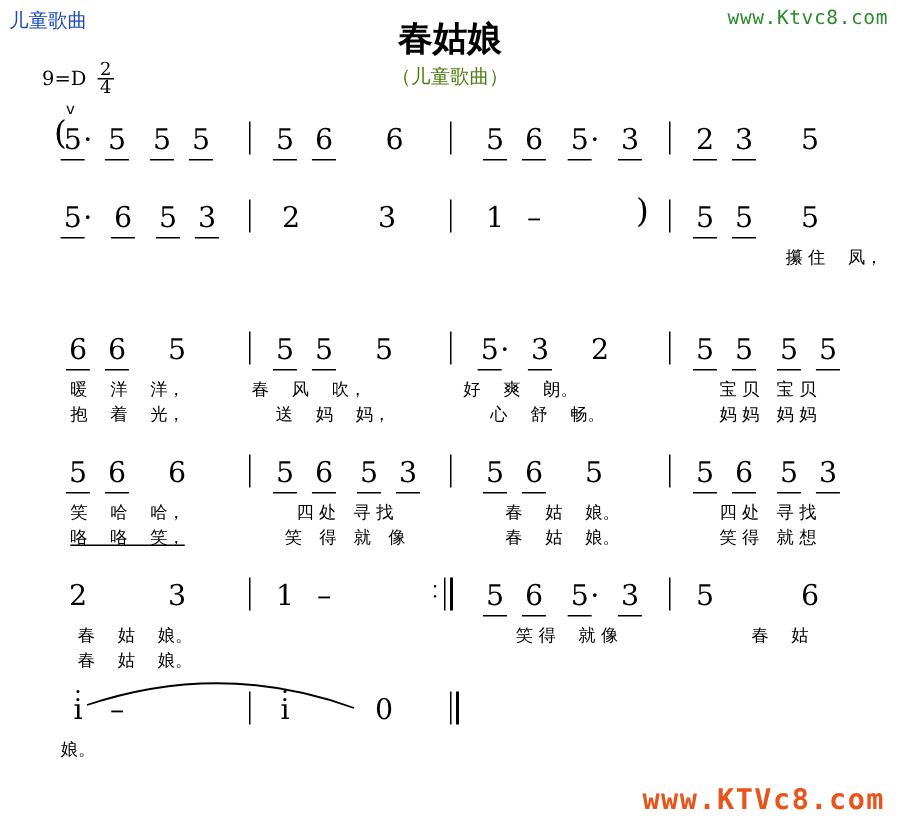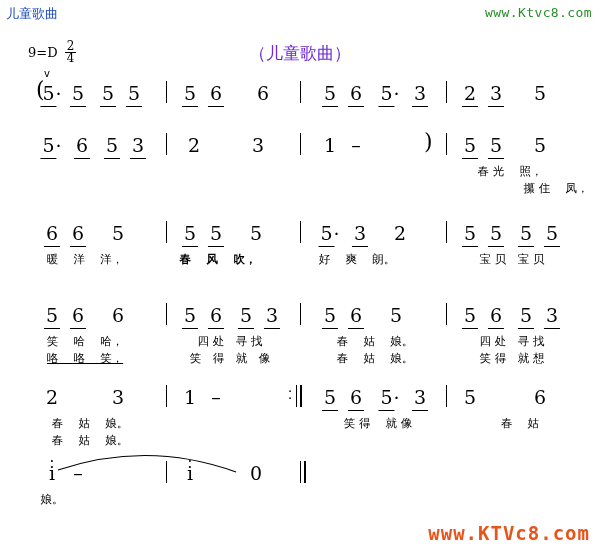--- a/index.html
+++ b/index.html
@@ -26,21 +26,21 @@
   }
   .title{
     position:absolute;left:0;right:0;top:10px;
     text-align:center;
     font-size:23px;font-weight:bold;color:#000;
     font-family:"DejaVu Sans",sans-serif;
   }
   .subtitle{
     position:absolute;left:0;right:0;top:42px;
     text-align:center;
-    font-size:17px;color:#6d28d9;
+    font-size:13px;color:#4d7c0f;
     font-family:"DejaVu Sans",sans-serif;
   }
   .credits{
     position:absolute;right:20px;top:40px;
     font-size:12px;color:#000;line-height:17px;
     text-align:left;
     font-family:"DejaVu Sans",sans-serif;
   }
   .keysig{
     position:absolute;left:28px;top:42px;
@@ -122,20 +122,21 @@
   }
 </style>
 </head>
 <body>
 
 <div class="sheet">
 
   <div class="site-left">儿童歌曲</div>
   <div class="site-right">www.Ktvc8.com</div>
 
+  <div class="title">春姑娘</div>
   <div class="subtitle">（儿童歌曲）</div>
 
 
   <div class="keysig">
     <span>9=D</span>
     <span class="frac">
       <span class="num">2</span>
       <span class="den">4</span>
     </span>
   </div>
@@ -178,23 +179,20 @@
           <div class="n " style="left: 356px; top: 4px;"><span class="num">–</span></div>
           <div class="paren" style="left: 424px; top: -1px;">)</div>
           <div class="n u1" style="left: 470px; top: 4px;"><span class="num">5</span></div>
           <div class="n u1" style="left: 496px; top: 4px;"><span class="num">5</span></div>
           <div class="n " style="left: 540px; top: 4px;"><span class="num">5</span></div>
           <div class="bar" style="left: 166px;"></div>
           <div class="bar" style="left: 300px;"></div>
           <div class="bar" style="left: 446px;"></div>
         </div>
         <div class="row-lyric">
-          <div class="ly" style="left: 510px;">春 光　 照，</div>
-        </div>
-        <div class="row-lyric">
           <div class="ly" style="left: 520px; margin-left: 36px;">攥 住　 凤，</div>
         </div>
       </div>
       <div class="sys" style="top: 218px;">
         <div class="row-notes">
           <div class="n u1" style="left: 52px; top: 4px;"><span class="num">6</span></div>
           <div class="n u1" style="left: 78px; top: 4px;"><span class="num">6</span></div>
           <div class="n " style="left: 118px; top: 4px;"><span class="num">5</span></div>
           <div class="n u1" style="left: 190px; top: 4px;"><span class="num">5</span></div>
           <div class="n u1" style="left: 216px; top: 4px;"><span class="num">5</span></div>
@@ -205,23 +203,29 @@
           <div class="n u1" style="left: 470px; top: 4px;"><span class="num">5</span></div>
           <div class="n u1" style="left: 496px; top: 4px;"><span class="num">5</span></div>
           <div class="n u1" style="left: 526px; top: 4px;"><span class="num">5</span></div>
           <div class="n u1" style="left: 552px; top: 4px;"><span class="num">5</span></div>
           <div class="bar" style="left: 166px;"></div>
           <div class="bar" style="left: 300px;"></div>
           <div class="bar" style="left: 446px;"></div>
         </div>
         <div class="row-lyric">
           <div class="ly" style="left: 85px;">暖　 洋　 洋，</div>
-          <div class="ly" style="left: 218px; font-weight: bold;">春　 风　 吹，</div>
-          <div class="ly" style="left: 357px;">好　 爽　 朗。</div>
+          <div class="ly" style="left: 206px;">春　 风　 吹，</div>
+          <div class="ly" style="left: 347px;">好　 爽　 朗。</div>
           <div class="ly" style="left: 512px;">宝 贝　宝 贝</div>
+        </div>
+        <div class="row-lyric">
+          <div class="ly" style="left: 85px;">抱　 着　 光，</div>
+          <div class="ly" style="left: 222px;">送　 妈　 妈，</div>
+          <div class="ly" style="left: 365px;">心　 舒　 畅。</div>
+          <div class="ly" style="left: 512px;">妈 妈　妈 妈</div>
         </div>
       </div>
       <div class="sys" style="top: 300px;">
         <div class="row-notes">
           <div class="n u1" style="left: 52px; top: 4px;"><span class="num">5</span></div>
           <div class="n u1" style="left: 78px; top: 4px;"><span class="num">6</span></div>
           <div class="n " style="left: 118px; top: 4px;"><span class="num">6</span></div>
           <div class="n u1" style="left: 190px; top: 4px;"><span class="num">5</span></div>
           <div class="n u1" style="left: 216px; top: 4px;"><span class="num">6</span></div>
           <div class="n u1" style="left: 246px; top: 4px;"><span class="num">5</span></div>

